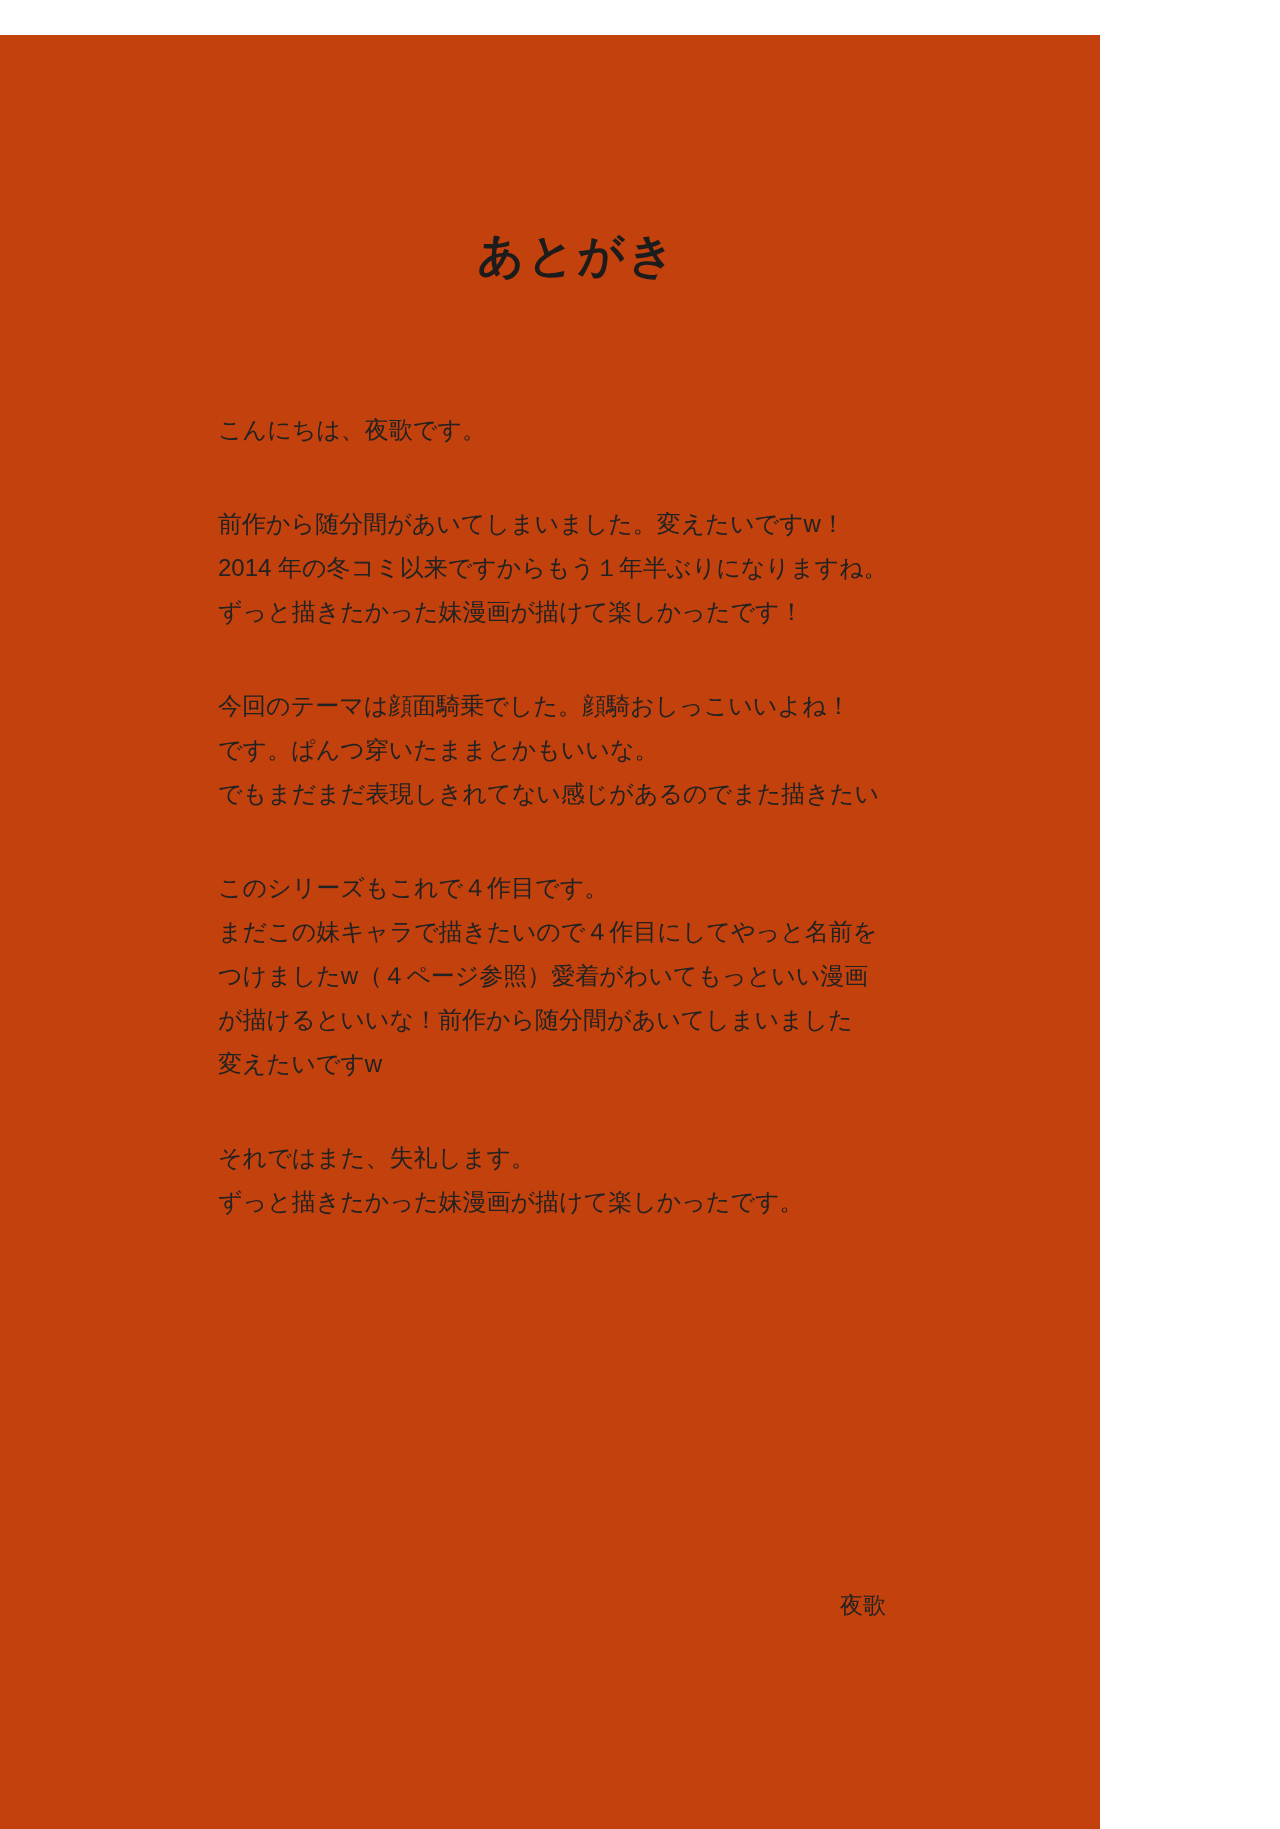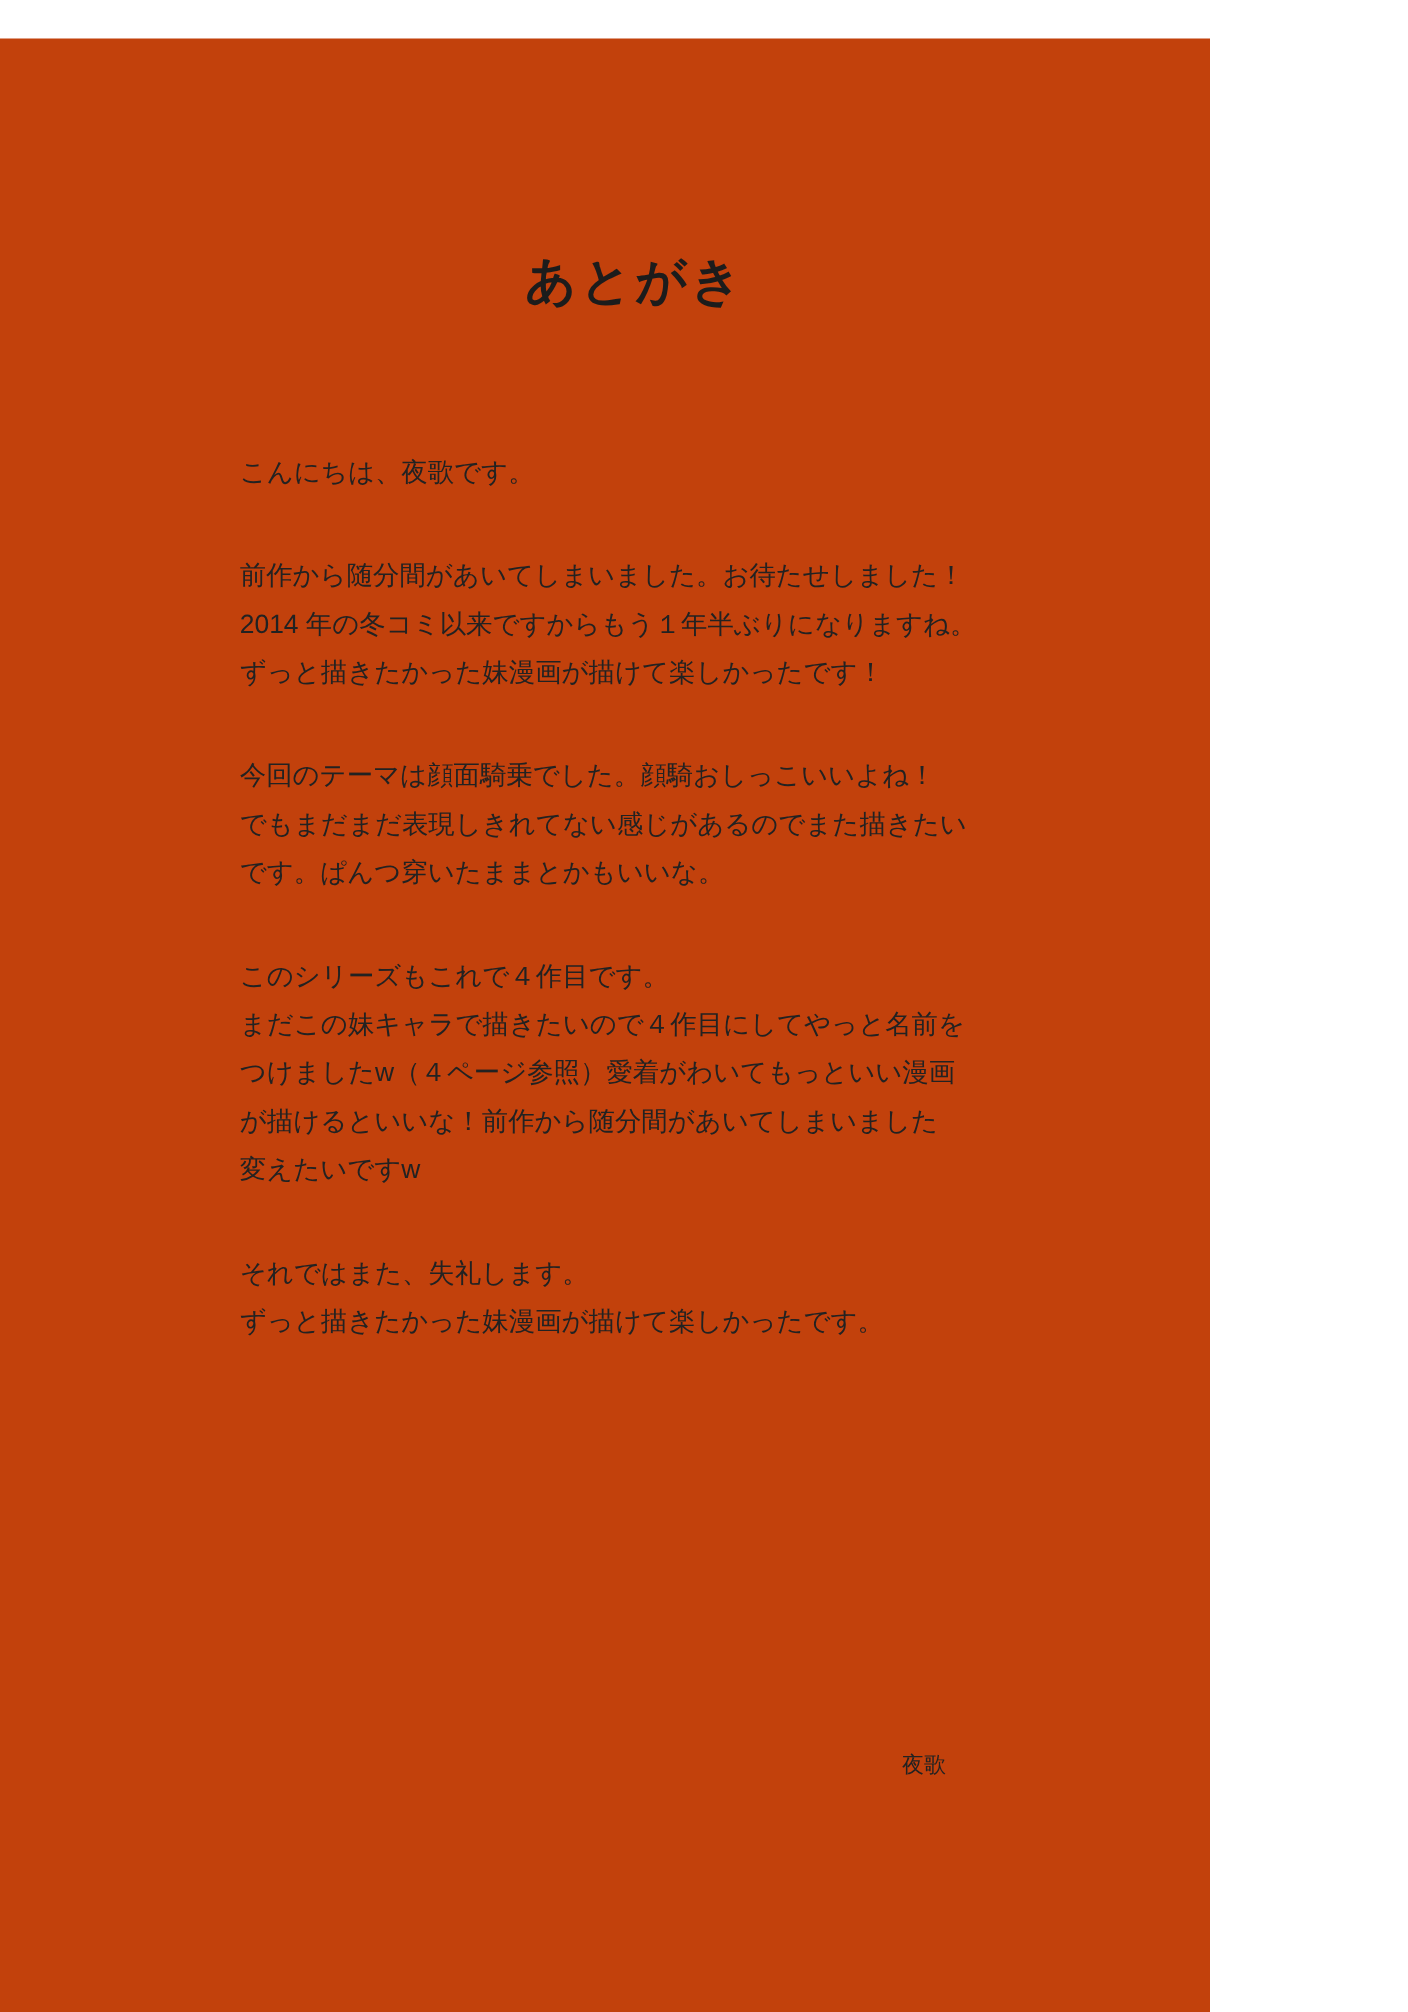--- a/index.html
+++ b/index.html
@@ -41,49 +41,49 @@
     margin: 0 0 50px 0;
     padding: 0;
   }
   .line {
     display: block;
     white-space: pre;
   }
   .signature {
     position: absolute;
     top: 1548px;
-    left: 820px;
-    font-size: 20px;
+    left: 840px;
+    font-size: 23px;
     line-height: 44px;
   }
 </style>
 </head>
 <body>
 
 <div class="page">
 
   <h1 class="title">あとがき</h1>
 
   <div class="body-text">
 
     <p class="para">
       <span class="line">こんにちは、夜歌です。</span>
     </p>
 
 
     <p class="para">
-      <span class="line">前作から随分間があいてしまいました。お待たせしました！</span>
+      <span class="line">前作から随分間があいてしまいました。変えたいですw！</span>
       <span class="line">2014 年の冬コミ以来ですからもう１年半ぶりになりますね。</span>
       <span class="line">ずっと描きたかった妹漫画が描けて楽しかったです！</span>
     </p>
 
     <p class="para">
       <span class="line">今回のテーマは顔面騎乗でした。顔騎おしっこいいよね！</span>
+      <span class="line">です。ぱんつ穿いたままとかもいいな。</span>
       <span class="line">でもまだまだ表現しきれてない感じがあるのでまた描きたい</span>
-      <span class="line">です。ぱんつ穿いたままとかもいいな。</span>
     </p>
 
     <p class="para">
       <span class="line">このシリーズもこれで４作目です。</span>
       <span class="line">まだこの妹キャラで描きたいので４作目にしてやっと名前を</span>
       <span class="line">つけましたw（４ページ参照）愛着がわいてもっといい漫画</span>
       <span class="line">が描けるといいな！前作から随分間があいてしまいました</span>
       <span class="line">変えたいですw</span>
     </p>
 

